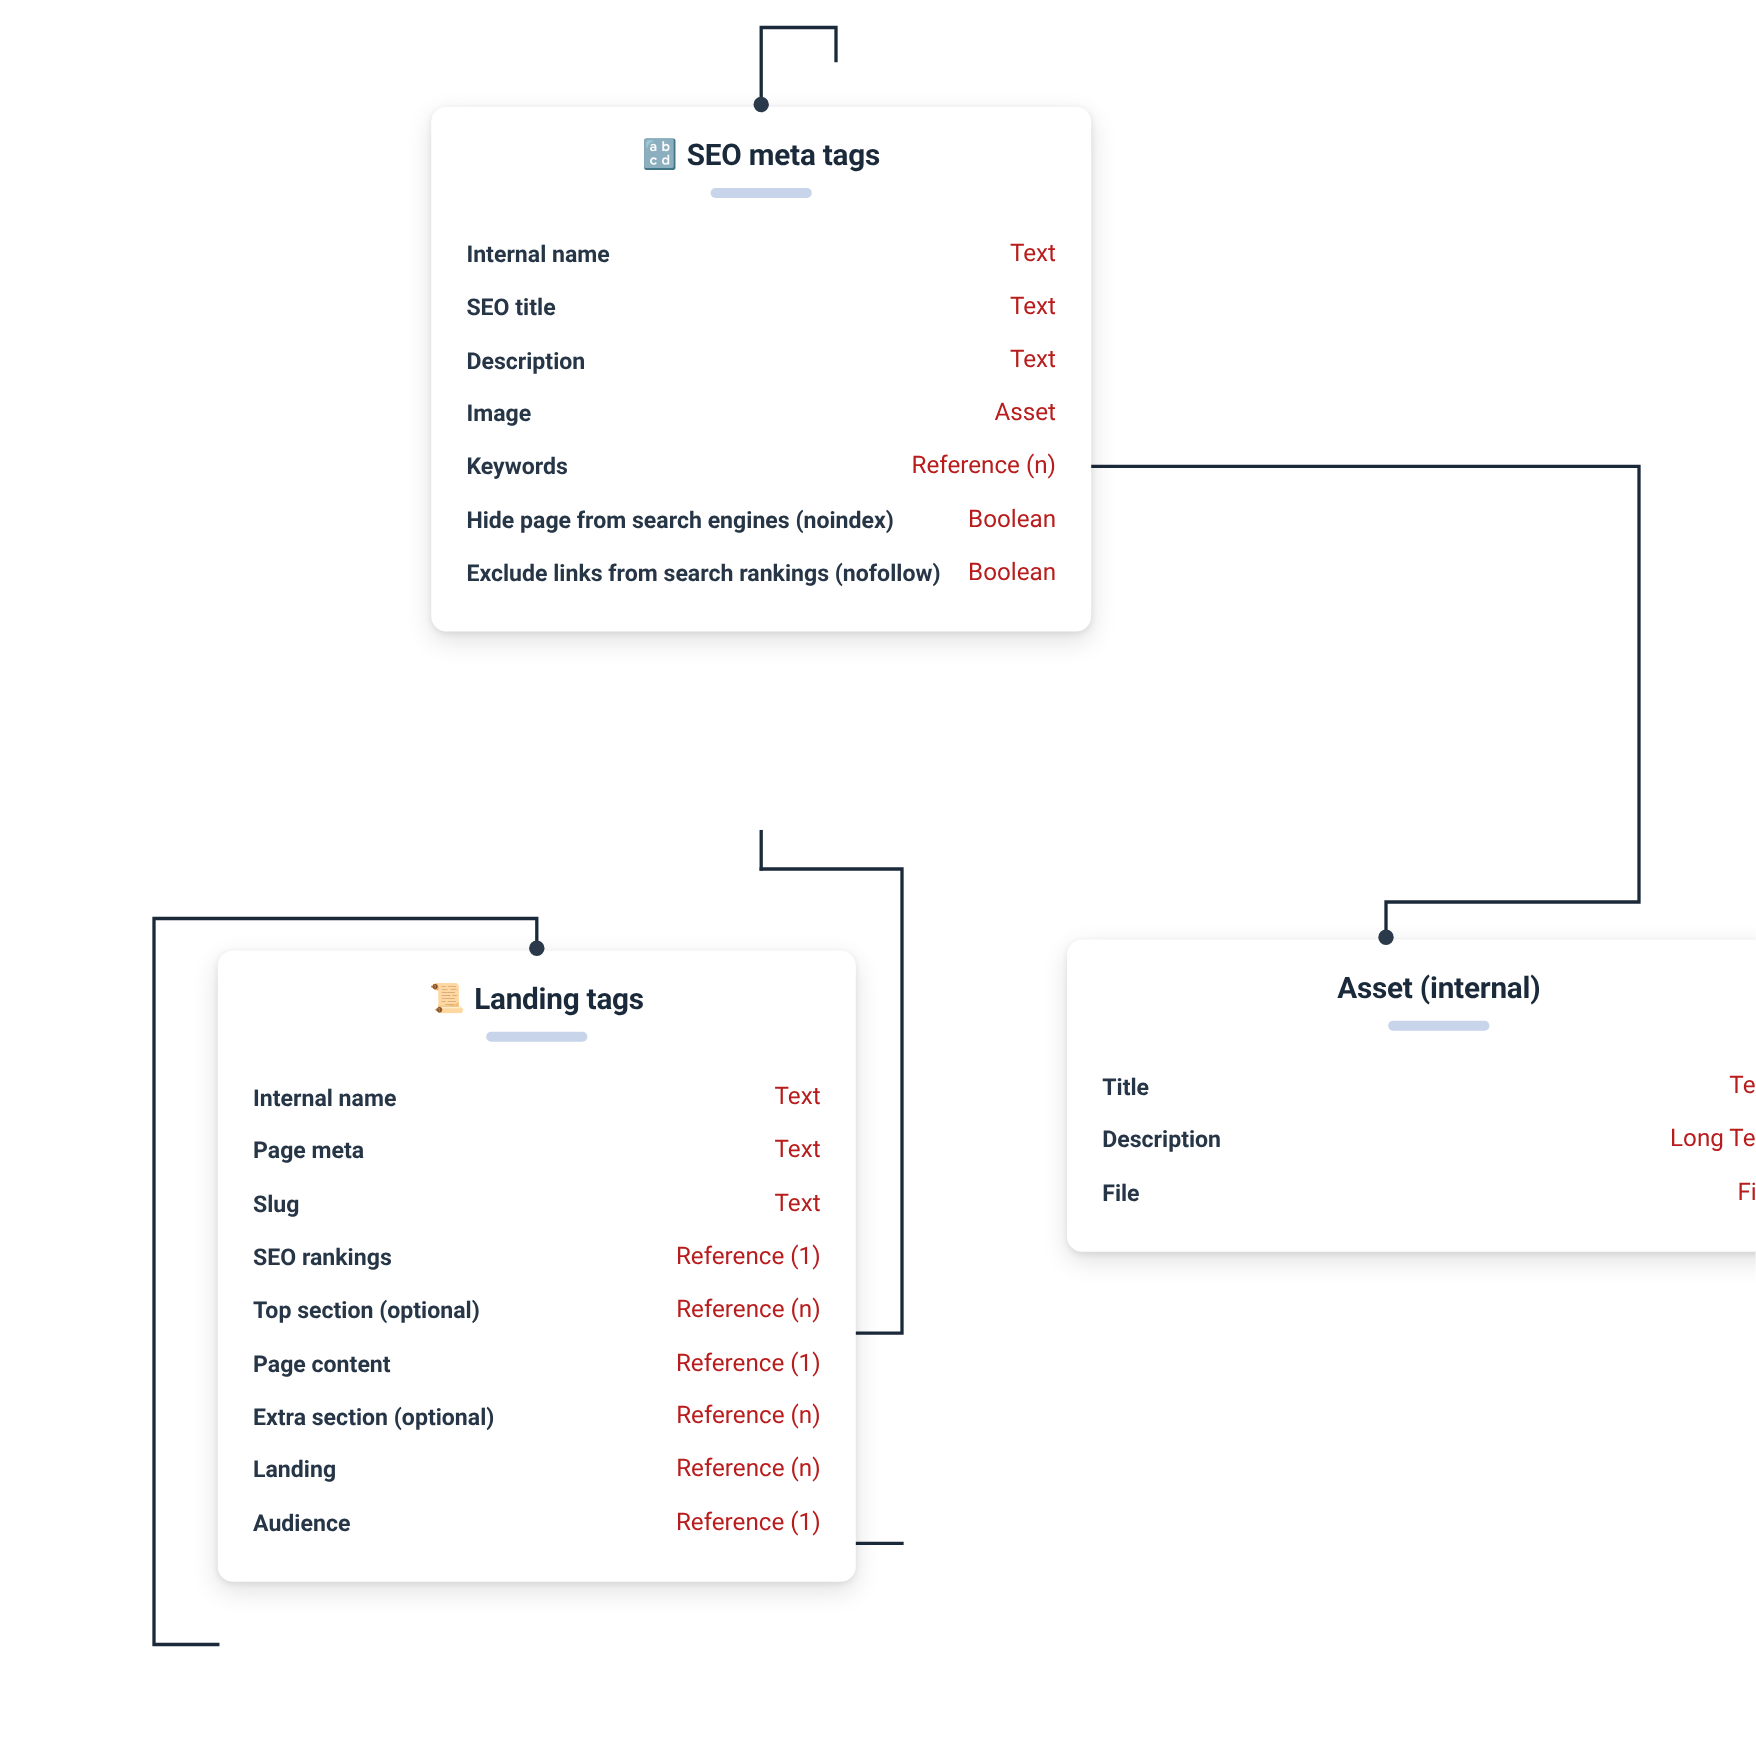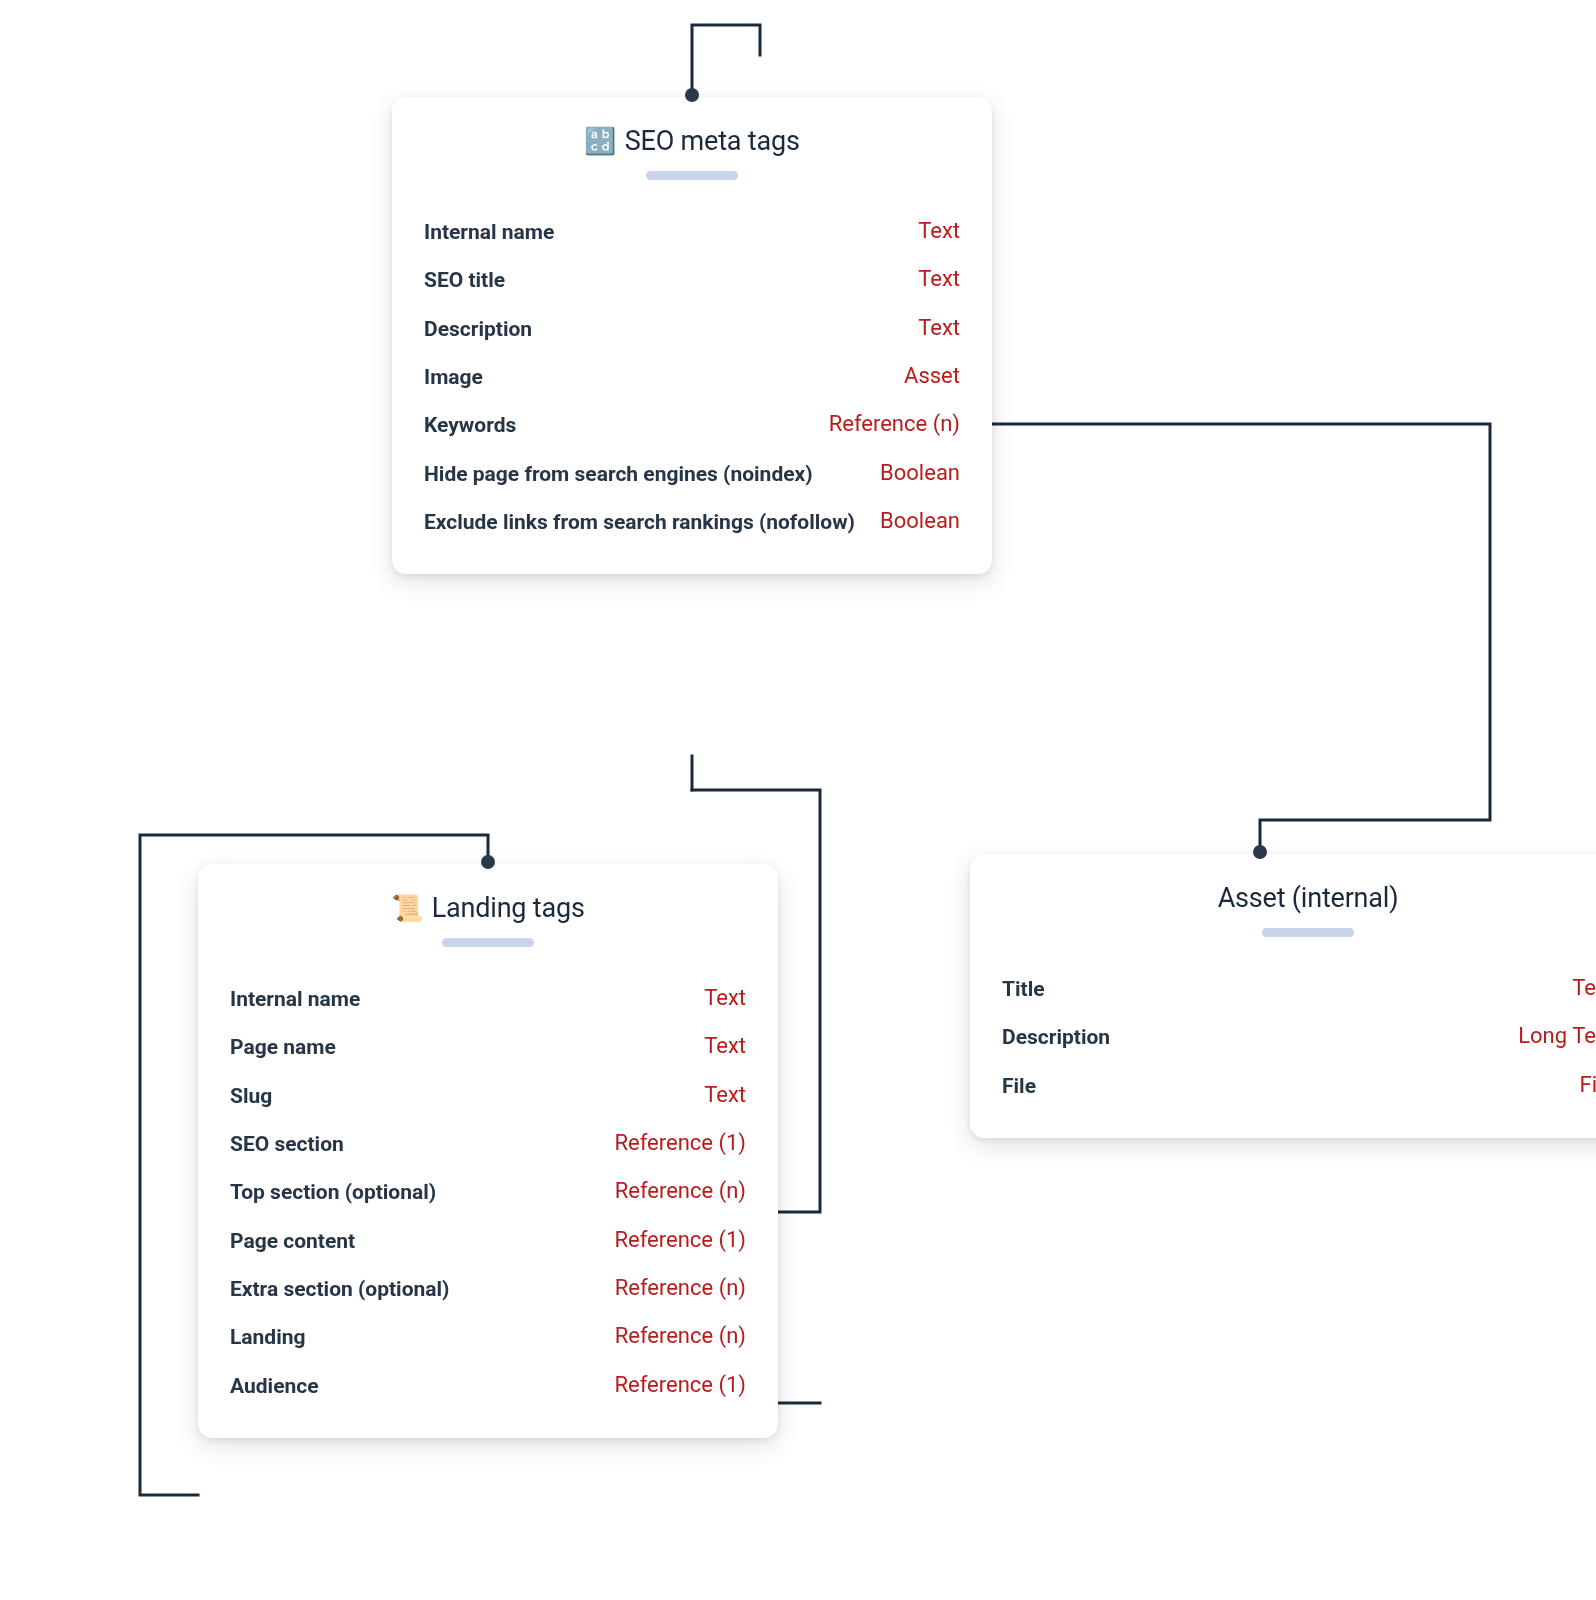--- a/index.html
+++ b/index.html
@@ -40,21 +40,21 @@
       align-items: center;
       gap: 8px;
       margin-bottom: 14px;
     }
     .card-icon {
       font-size: 26px;
       line-height: 1;
     }
     .card-title {
       font-size: 27px;
-      font-weight: 400;
+      font-weight: 700;
       color: #1b2a3a;
       letter-spacing: -0.2px;
     }
     .card-handle {
       width: 92px;
       height: 9px;
       background: #c7d4ea;
       border-radius: 5px;
     }
     .field-row {
@@ -150,29 +150,29 @@
         <span class="card-title">Landing tags</span>
       </div>
       <div class="card-handle"></div>
     </div>
     <div class="fields">
         <div class="field-row">
           <span class="field-label">Internal name</span>
           <span class="field-type">Text</span>
         </div>
         <div class="field-row">
-          <span class="field-label">Page name</span>
+          <span class="field-label">Page meta</span>
           <span class="field-type">Text</span>
         </div>
         <div class="field-row">
           <span class="field-label">Slug</span>
           <span class="field-type">Text</span>
         </div>
         <div class="field-row">
-          <span class="field-label">SEO section</span>
+          <span class="field-label">SEO rankings</span>
           <span class="field-type">Reference (1)</span>
         </div>
         <div class="field-row">
           <span class="field-label">Top section (optional)</span>
           <span class="field-type">Reference (n)</span>
         </div>
         <div class="field-row">
           <span class="field-label">Page content</span>
           <span class="field-type">Reference (1)</span>
         </div>

